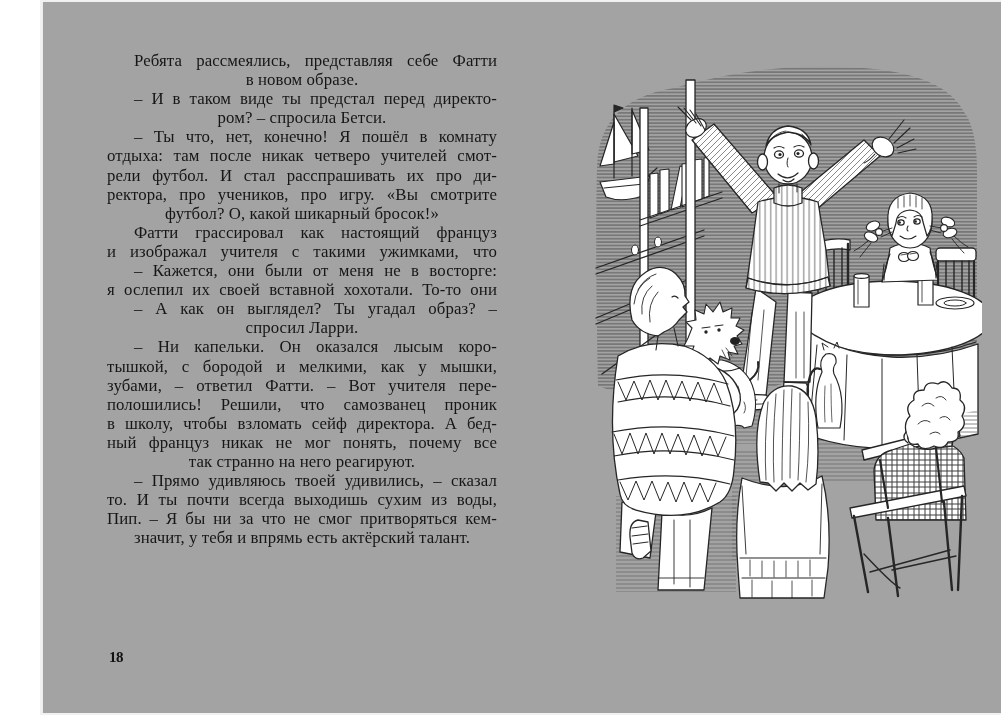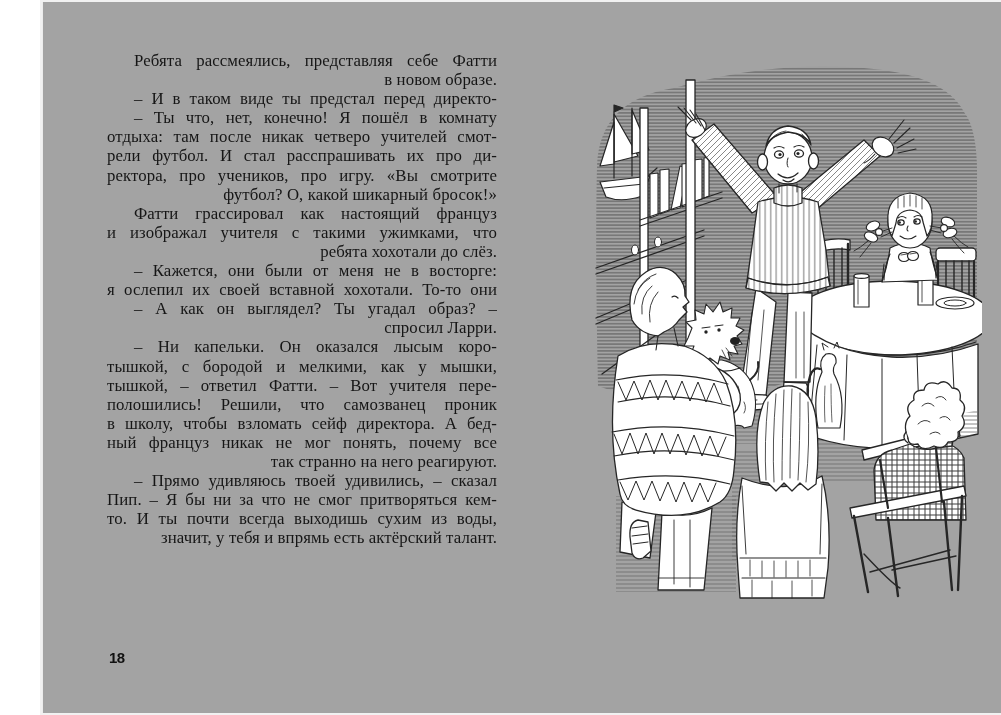--- a/index.html
+++ b/index.html
@@ -11,77 +11,77 @@
     position:relative;width:1001px;height:715px;background:#a3a3a3;
     box-shadow: inset 0 0 0 2px #f1f1f1, inset 3px 0 0 #ececec, inset -3px 0 0 #ececec;
     margin-left: 40px;
   }
   .text-col{
     position:absolute;left:67px;top:51px;width:390px;
     font-size:16.8px;line-height:19.1px;color:#161616;
     letter-spacing:0.1px;
   }
   .para{margin:0;padding:0;}
-  .tline{text-align:right;}
+  .tline{text-align:center;}
   .tline.just{text-align:justify;text-align-last:justify;}
   .tline.indent{text-indent:27px;}
   .page-num{
     position:absolute;left:69px;top:649px;
-    font-family:Liberation Sans, sans-serif;font-weight:700;
+    font-family:Liberation Serif, serif;font-weight:700;
     font-size:15px;color:#111;letter-spacing:-0.5px;
   }
   .illo{position:absolute;left:552px;top:50px;width:390px;height:600px;}
   .illo svg{display:block;}
 </style>
 </head>
 <body>
 
 <div class="page">
 
   <div class="text-col">
       <div class="para">
         <div class="tline just indent">Ребята рассмеялись, представляя себе Фатти</div>
         <div class="tline">в новом образе.</div>
       </div>
       <div class="para">
         <div class="tline just indent">– И в таком виде ты предстал перед директо-</div>
+        <div class="tline">ром? – спросила Бетси.</div>
       </div>
       <div class="para">
         <div class="tline just indent">– Ты что, нет, конечно! Я пошёл в комнату</div>
         <div class="tline just">отдыха: там после никак четверо учителей смот-</div>
         <div class="tline just">рели футбол. И стал расспрашивать их про ди-</div>
         <div class="tline just">ректора, про учеников, про игру. «Вы смотрите</div>
         <div class="tline">футбол? О, какой шикарный бросок!»</div>
       </div>
       <div class="para">
         <div class="tline just indent">Фатти грассировал как настоящий француз</div>
         <div class="tline just">и изображал учителя с такими ужимками, что</div>
-        <div class="tline">ребята хохотали до слёз.</div>
       </div>
       <div class="para">
         <div class="tline just indent">– Кажется, они были от меня не в восторге:</div>
         <div class="tline just">я ослепил их своей вставной хохотали. То-то они</div>
       </div>
       <div class="para">
         <div class="tline just indent">– А как он выглядел? Ты угадал образ? –</div>
         <div class="tline">спросил Ларри.</div>
       </div>
       <div class="para">
         <div class="tline just indent">– Ни капельки. Он оказался лысым коро-</div>
         <div class="tline just">тышкой, с бородой и мелкими, как у мышки,</div>
-        <div class="tline just">тышкой, – ответил Фатти. – Вот учителя пере-</div>
+        <div class="tline just">зубами, – ответил Фатти. – Вот учителя пере-</div>
         <div class="tline just">полошились! Решили, что самозванец проник</div>
         <div class="tline just">в школу, чтобы взломать сейф директора. А бед-</div>
         <div class="tline just">ный француз никак не мог понять, почему все</div>
         <div class="tline">так странно на него реагируют.</div>
       </div>
       <div class="para">
         <div class="tline just indent">– Прямо удивляюсь твоей удивились, – сказал</div>
+        <div class="tline just">то. И ты почти всегда выходишь сухим из воды,</div>
         <div class="tline just">Пип. – Я бы ни за что не смог притворяться кем-</div>
-        <div class="tline just">то. И ты почти всегда выходишь сухим из воды,</div>
         <div class="tline">значит, у тебя и впрямь есть актёрский талант.</div>
       </div>
     </div>
 
   <div class="page-num">18</div>
 
   <div class="illo">
     <svg width="390" height="600" viewBox="0 0 390 600" xmlns="http://www.w3.org/2000/svg" stroke-linecap="round" stroke-linejoin="round">
       <defs>
         <pattern id="ph" width="4" height="3.4" patternUnits="userSpaceOnUse">

